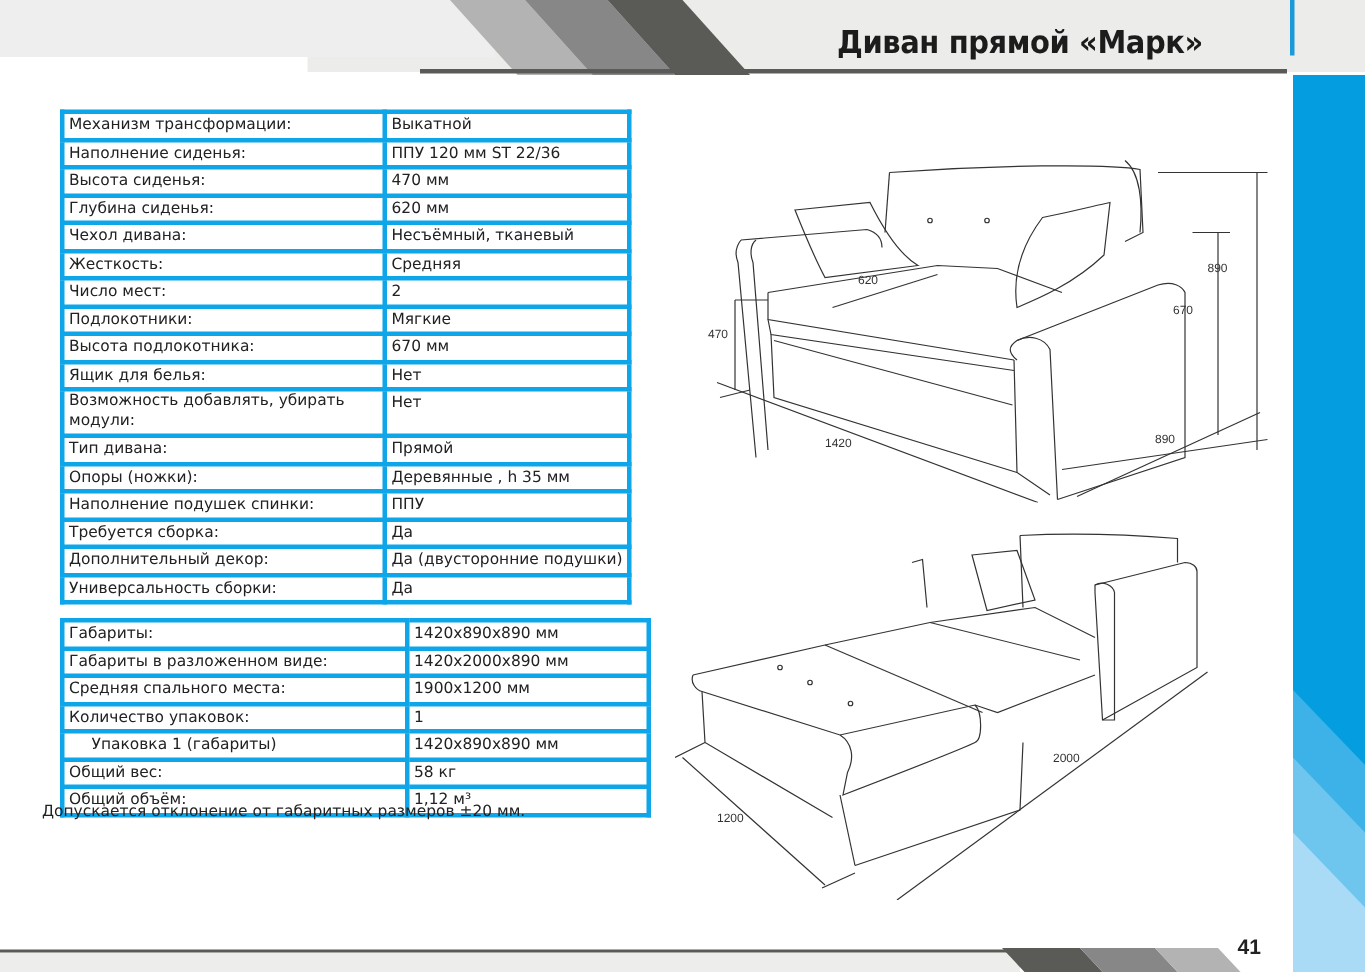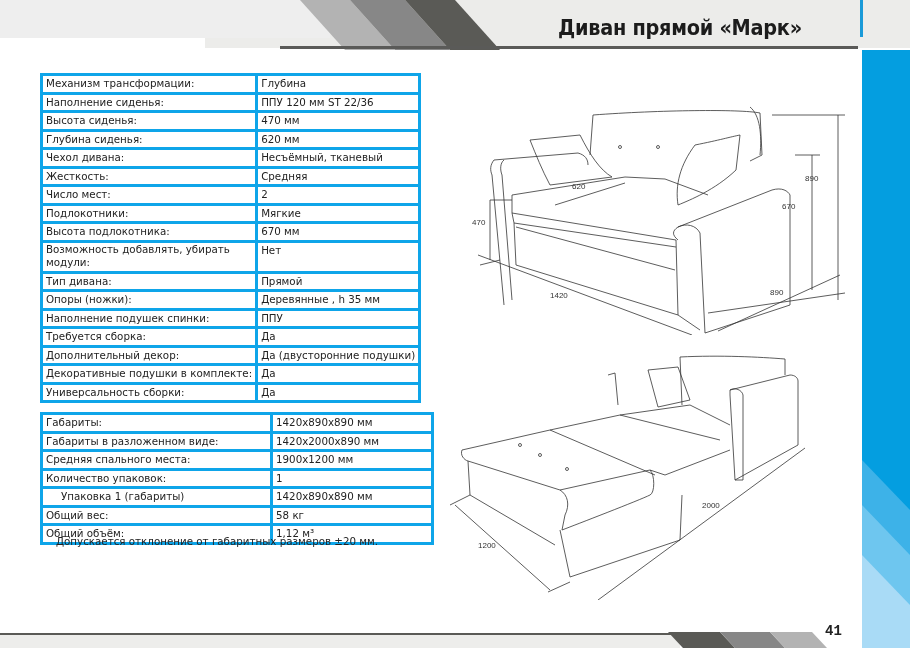--- a/index.html
+++ b/index.html
@@ -7,32 +7,32 @@
 
   .header-band { position:absolute; left:0; top:0; width:910px; height:48px; background:#ececea; }
   .header-band-left { position:absolute; left:0; top:0; width:330px; height:38px; background:#eeeeee; }
   .header-line { position:absolute; left:280px; top:46px; width:578px; height:3px; background:#5a5a58; }
   .header-white-under { position:absolute; left:0; top:38px; width:205px; height:11px; background:#ffffff; }
   .header-title { position:absolute; left:558px; top:16px; font-size:21px; color:#1c1c1c; font-family:"DejaVu Sans", sans-serif; font-weight:bold; letter-spacing:-0.3px; transform:scaleX(0.92); transform-origin:left; white-space:nowrap; }
   .header-tick { position:absolute; left:860px; top:0; width:3px; height:37px; background:#1a9ad8; }
 
   .blue-strip { position:absolute; left:862px; top:50px; width:48px; height:598px; overflow:hidden; background:#049ee0; }
 
-  .page-number { position:absolute; left:825px; top:623px; font-size:14px; font-weight:bold; color:#222; font-family:Liberation Mono, monospace; }
+  .page-number { position:absolute; left:825px; top:623px; font-size:14px; font-weight:bold; color:#222; font-family:Liberation Sans, sans-serif; }
 
   table.spec { position:absolute; border-collapse:collapse; font-family:"DejaVu Sans", sans-serif; font-size:10.3px; color:#222; }
   table.spec td { border:3px solid #0ea5e9; padding:0 3px; height:15.5px; line-height:14px; vertical-align:top; white-space:nowrap; }
   table.spec td.c1 { width:206px; }
   table.spec td.c2 { width:152px; }
   table.spec td.wrap { white-space:normal; line-height:13px;margin-top:36px; }
   table.spec tr.tall td { height:28px; }
   .indent { padding-left:18px !important; }
   #table-main { left:40px; top:73px; }
   #table-dims { left:40px; top:412px; }
-  .footnote { position:absolute; left:56px; top:535px; font-family:"DejaVu Sans", sans-serif; font-size:10.3px; color:#222; white-space:nowrap;text-align:right; }
+  .footnote { position:absolute; left:28px; top:535px; font-family:"DejaVu Sans", sans-serif; font-size:10.3px; color:#222; white-space:nowrap;text-align:right; }
 
   .drawing { position:absolute; }
   .dim-label { font-family:"Liberation Sans", sans-serif; font-size:8px; fill:#333; }
 </style>
 </head>
 <body>
 
 <div class="header-band"></div>
 <div class="header-band-left"></div>
 <div class="header-white-under"></div>
@@ -59,21 +59,21 @@
   <polygon points="668,0 720,0 735,16 683,16" fill="#5a5a56"></polygon>
   <polygon points="720,0 770,0 785,16 735,16" fill="#878787"></polygon>
   <polygon points="770,0 812,0 827,16 785,16" fill="#b3b3b3"></polygon>
 </svg>
 <div class="page-number">41</div>
 
 <table class="spec" id="table-main">
   <tbody>
       <tr>
         <td class="c1">Механизм трансформации:</td>
-        <td class="c2">Глубина</td>
+        <td class="c2">Выкатной</td>
       </tr>
   <tr>
         <td class="c1">Наполнение сиденья:</td>
         <td class="c2">ППУ 120 мм ST 22/36</td>
       </tr>
   <tr>
         <td class="c1">Высота сиденья:</td>
         <td class="c2">470 мм</td>
       </tr>
   <tr>
@@ -92,20 +92,24 @@
         <td class="c1">Число мест:</td>
         <td class="c2">2</td>
       </tr>
   <tr>
         <td class="c1">Подлокотники:</td>
         <td class="c2">Мягкие</td>
       </tr>
   <tr>
         <td class="c1">Высота подлокотника:</td>
         <td class="c2">670 мм</td>
+      </tr>
+  <tr>
+        <td class="c1">Ящик для белья:</td>
+        <td class="c2">Нет</td>
       </tr>
   <tr class="tall">
         <td class="c1 wrap">Возможность добавлять, убирать модули:</td>
         <td class="c2">Нет</td>
       </tr>
   <tr>
         <td class="c1">Тип дивана:</td>
         <td class="c2">Прямой</td>
       </tr>
   <tr>
@@ -116,24 +120,20 @@
         <td class="c1">Наполнение подушек спинки:</td>
         <td class="c2">ППУ</td>
       </tr>
   <tr>
         <td class="c1">Требуется сборка:</td>
         <td class="c2">Да</td>
       </tr>
   <tr>
         <td class="c1">Дополнительный декор:</td>
         <td class="c2">Да (двусторонние подушки)</td>
-      </tr>
-  <tr>
-        <td class="c1">Декоративные подушки в комплекте:</td>
-        <td class="c2">Да</td>
       </tr>
   <tr>
         <td class="c1">Универсальность сборки:</td>
         <td class="c2">Да</td>
       </tr>
 </tbody>
   </table>
 
 <table class="spec" id="table-dims">
   <tbody>

